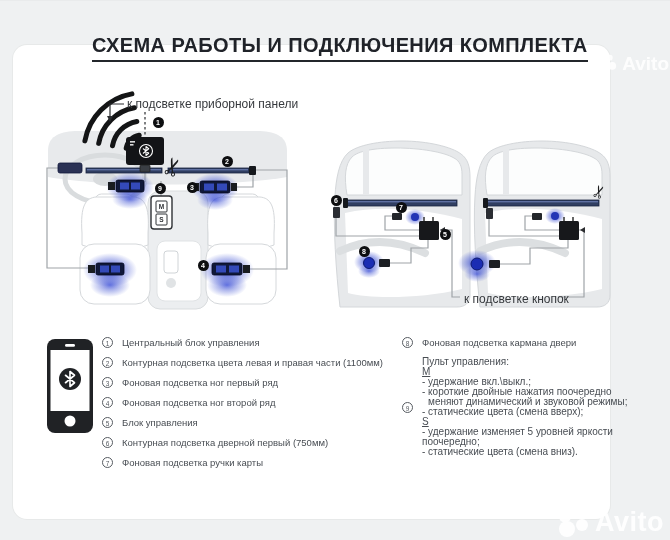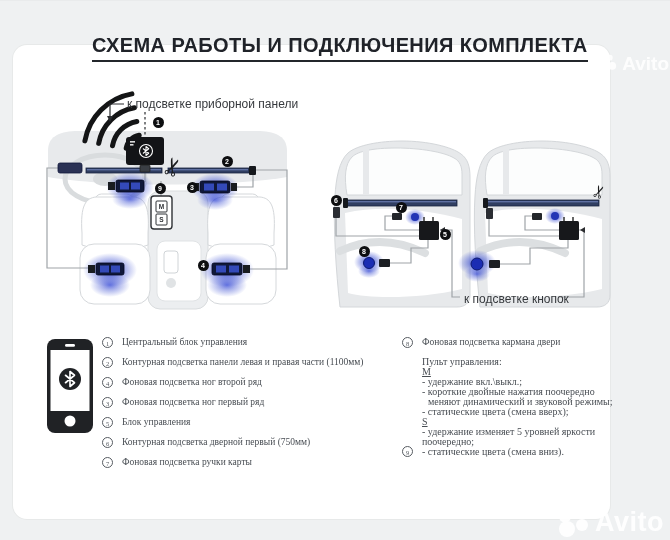--- a/index.html
+++ b/index.html
@@ -11,21 +11,21 @@
          letter-spacing:.4px;border-bottom:2px solid #23262b;padding-bottom:3px;white-space:nowrap;z-index:4;}
   .diagram-svg{position:absolute;left:0;top:0;z-index:2;}
   .mk{position:absolute;width:11px;height:11px;border-radius:50%;background:#0d0e10;color:#fff;
       font-size:7px;font-weight:bold;display:flex;align-items:center;justify-content:center;z-index:5;}
   .lbl{position:absolute;font-size:12px;color:#36393d;z-index:4;white-space:nowrap;}
   .lbl-dash{left:127px;top:96px;}
   .lbl-buttons{left:464px;top:291px;}
   .legend-col{position:absolute;z-index:4;color:#484d53;}
   .legend-left{left:102px;top:336px;width:292px;}
   .legend-right{left:402px;top:336px;width:228px;}
-  .lrow{display:flex;align-items:flex-end;margin-bottom:9px;font-size:9.5px;line-height:11px;font-family:Liberation Serif, serif;}
+  .lrow{display:flex;align-items:center;margin-bottom:9px;font-size:9.5px;line-height:11px;}
   .lnum{flex:0 0 auto;width:11px;height:11px;border:1px solid #565b61;border-radius:50%;
         font-size:6.5px;line-height:11px;text-align:center;margin-right:9px;color:#565b61;box-sizing:border-box;}
   .rblock{font-size:10px;line-height:10px;}
   .rblock div{margin-bottom:0;}
   .ul{text-decoration:underline;}
   .cont{padding-left:6px;}
   .phone{position:absolute;left:47px;top:338px;z-index:4;}
   .wm{position:absolute;display:flex;align-items:center;color:#ffffff;font-weight:bold;z-index:6;}
   .wm-bottom{right:6px;bottom:2px;font-size:27px;opacity:.95;letter-spacing:.5px;}
   .wm-top{right:1px;top:52px;font-size:19px;opacity:.9;}
@@ -238,29 +238,29 @@
     <circle cx="23" cy="82" r="5.5" fill="#ffffff"></circle>
   </svg>
 
   <div class="legend-col legend-left">
     <div class="lrow">
       <span class="lnum">1</span>
       <span>Центральный блок управления</span>
     </div>
     <div class="lrow">
       <span class="lnum">2</span>
-      <span>Контурная подсветка панели левая и правая части (1100мм)</span>
+      <span>Контурная подсветка цвета левая и правая части (1100мм)</span>
+    </div>
+    <div class="lrow">
+      <span class="lnum">3</span>
+      <span>Фоновая подсветка ног первый ряд</span>
     </div>
     <div class="lrow">
       <span class="lnum">4</span>
       <span>Фоновая подсветка ног второй ряд</span>
-    </div>
-    <div class="lrow">
-      <span class="lnum">3</span>
-      <span>Фоновая подсветка ног первый ряд</span>
     </div>
     <div class="lrow">
       <span class="lnum">5</span>
       <span>Блок управления</span>
     </div>
     <div class="lrow">
       <span class="lnum">6</span>
       <span>Контурная подсветка дверной первый (750мм)</span>
     </div>
     <div class="lrow">

